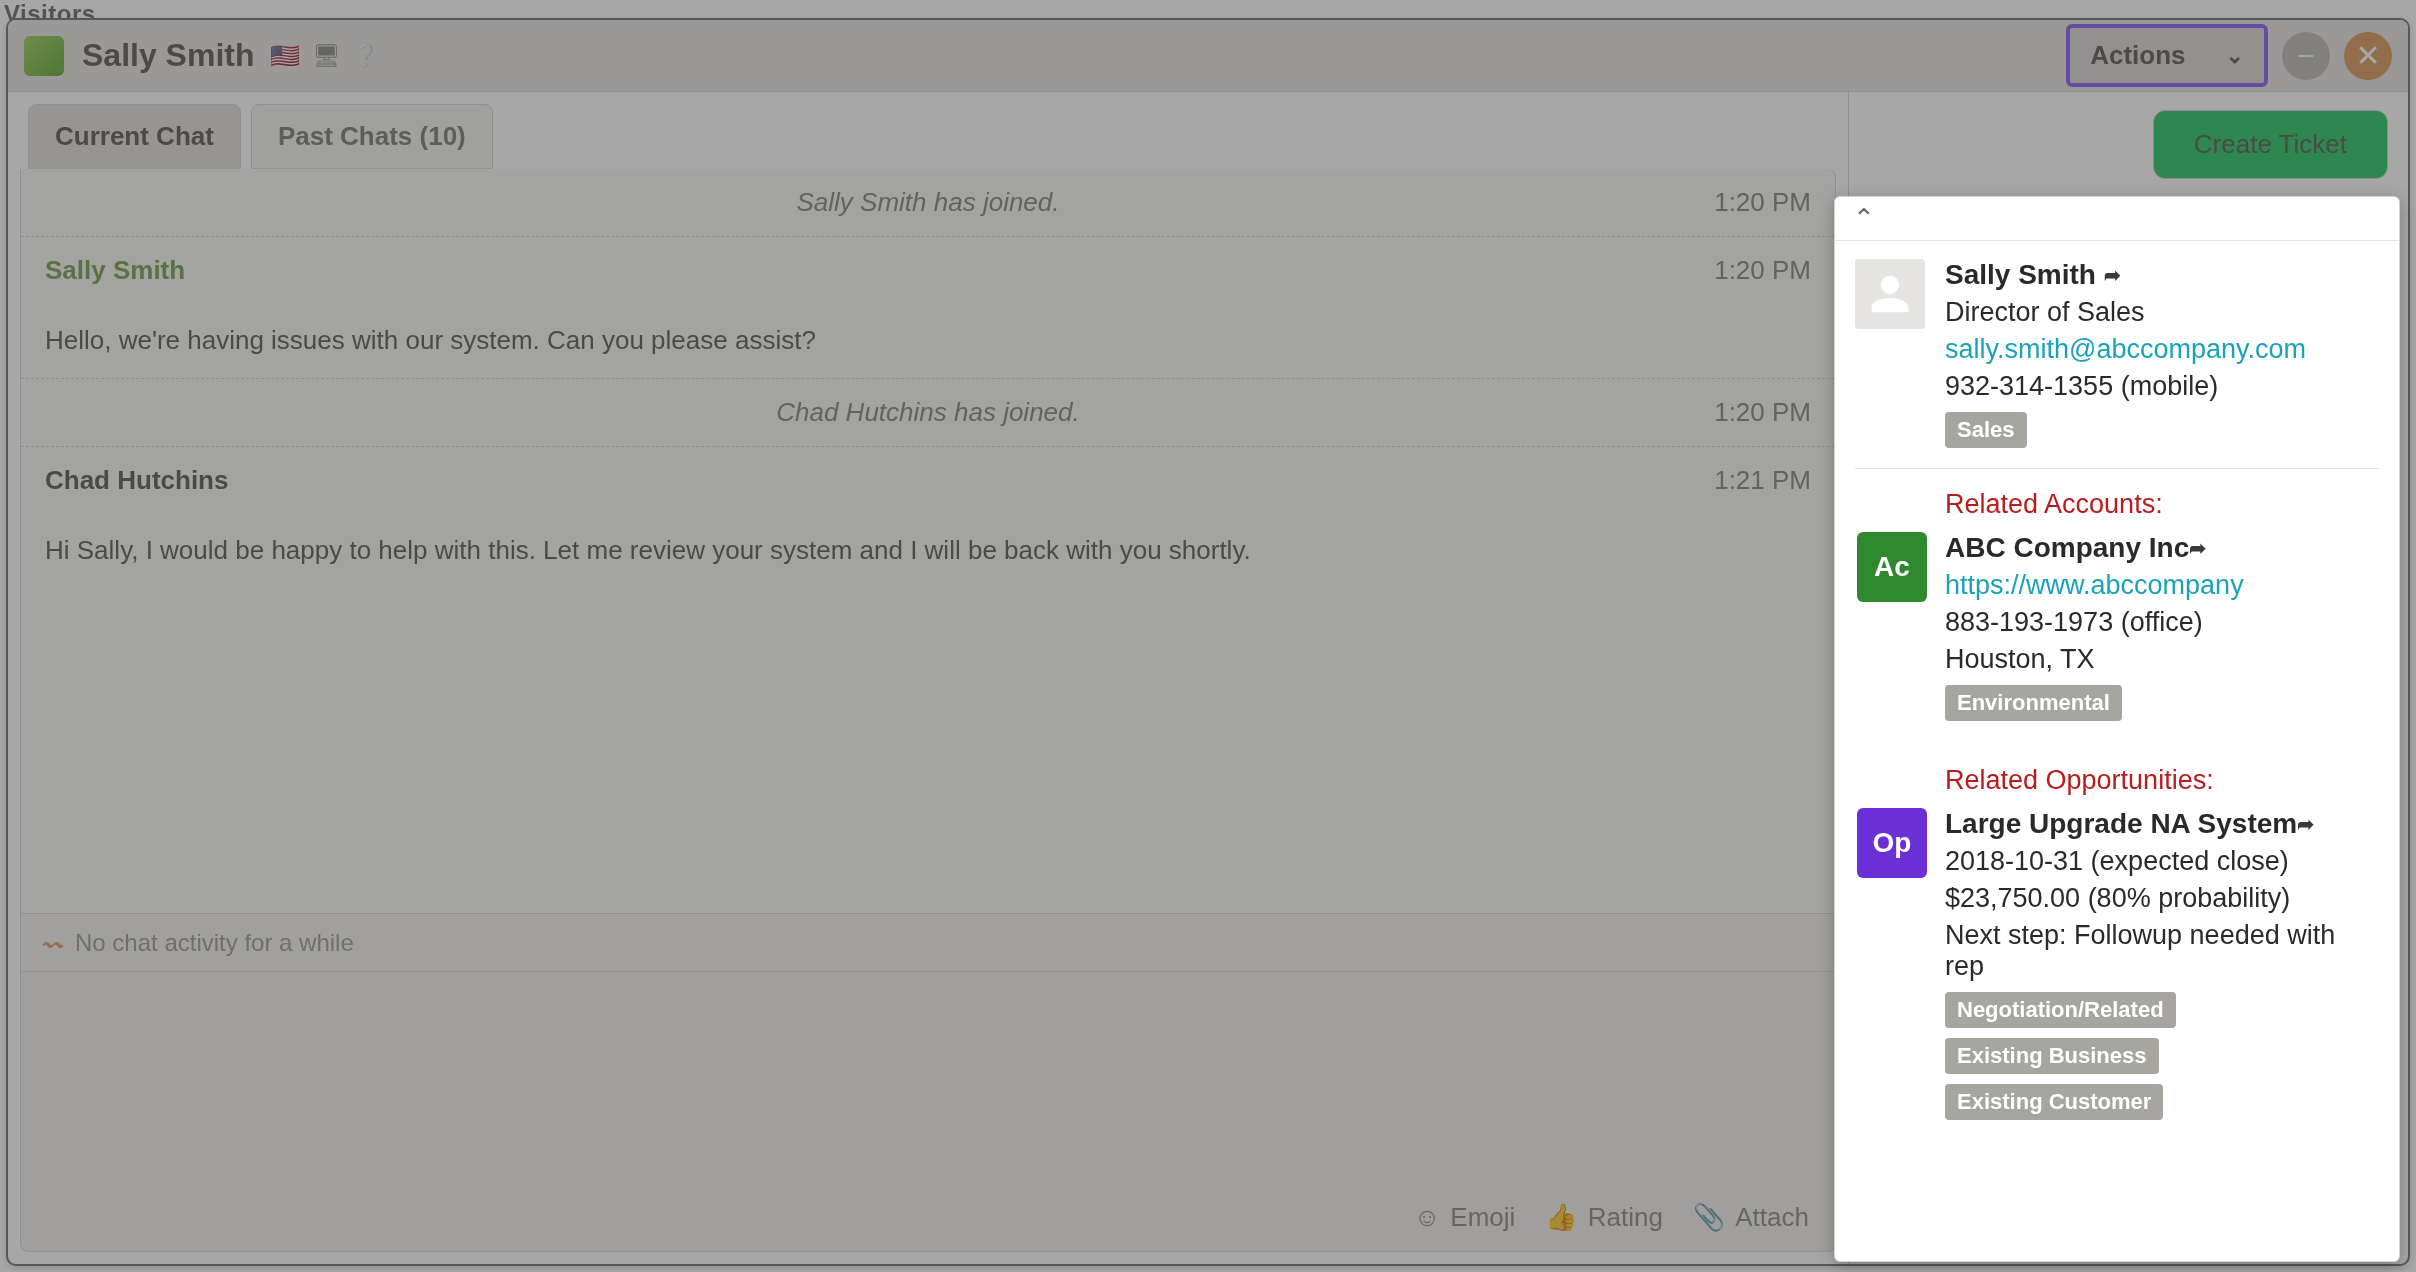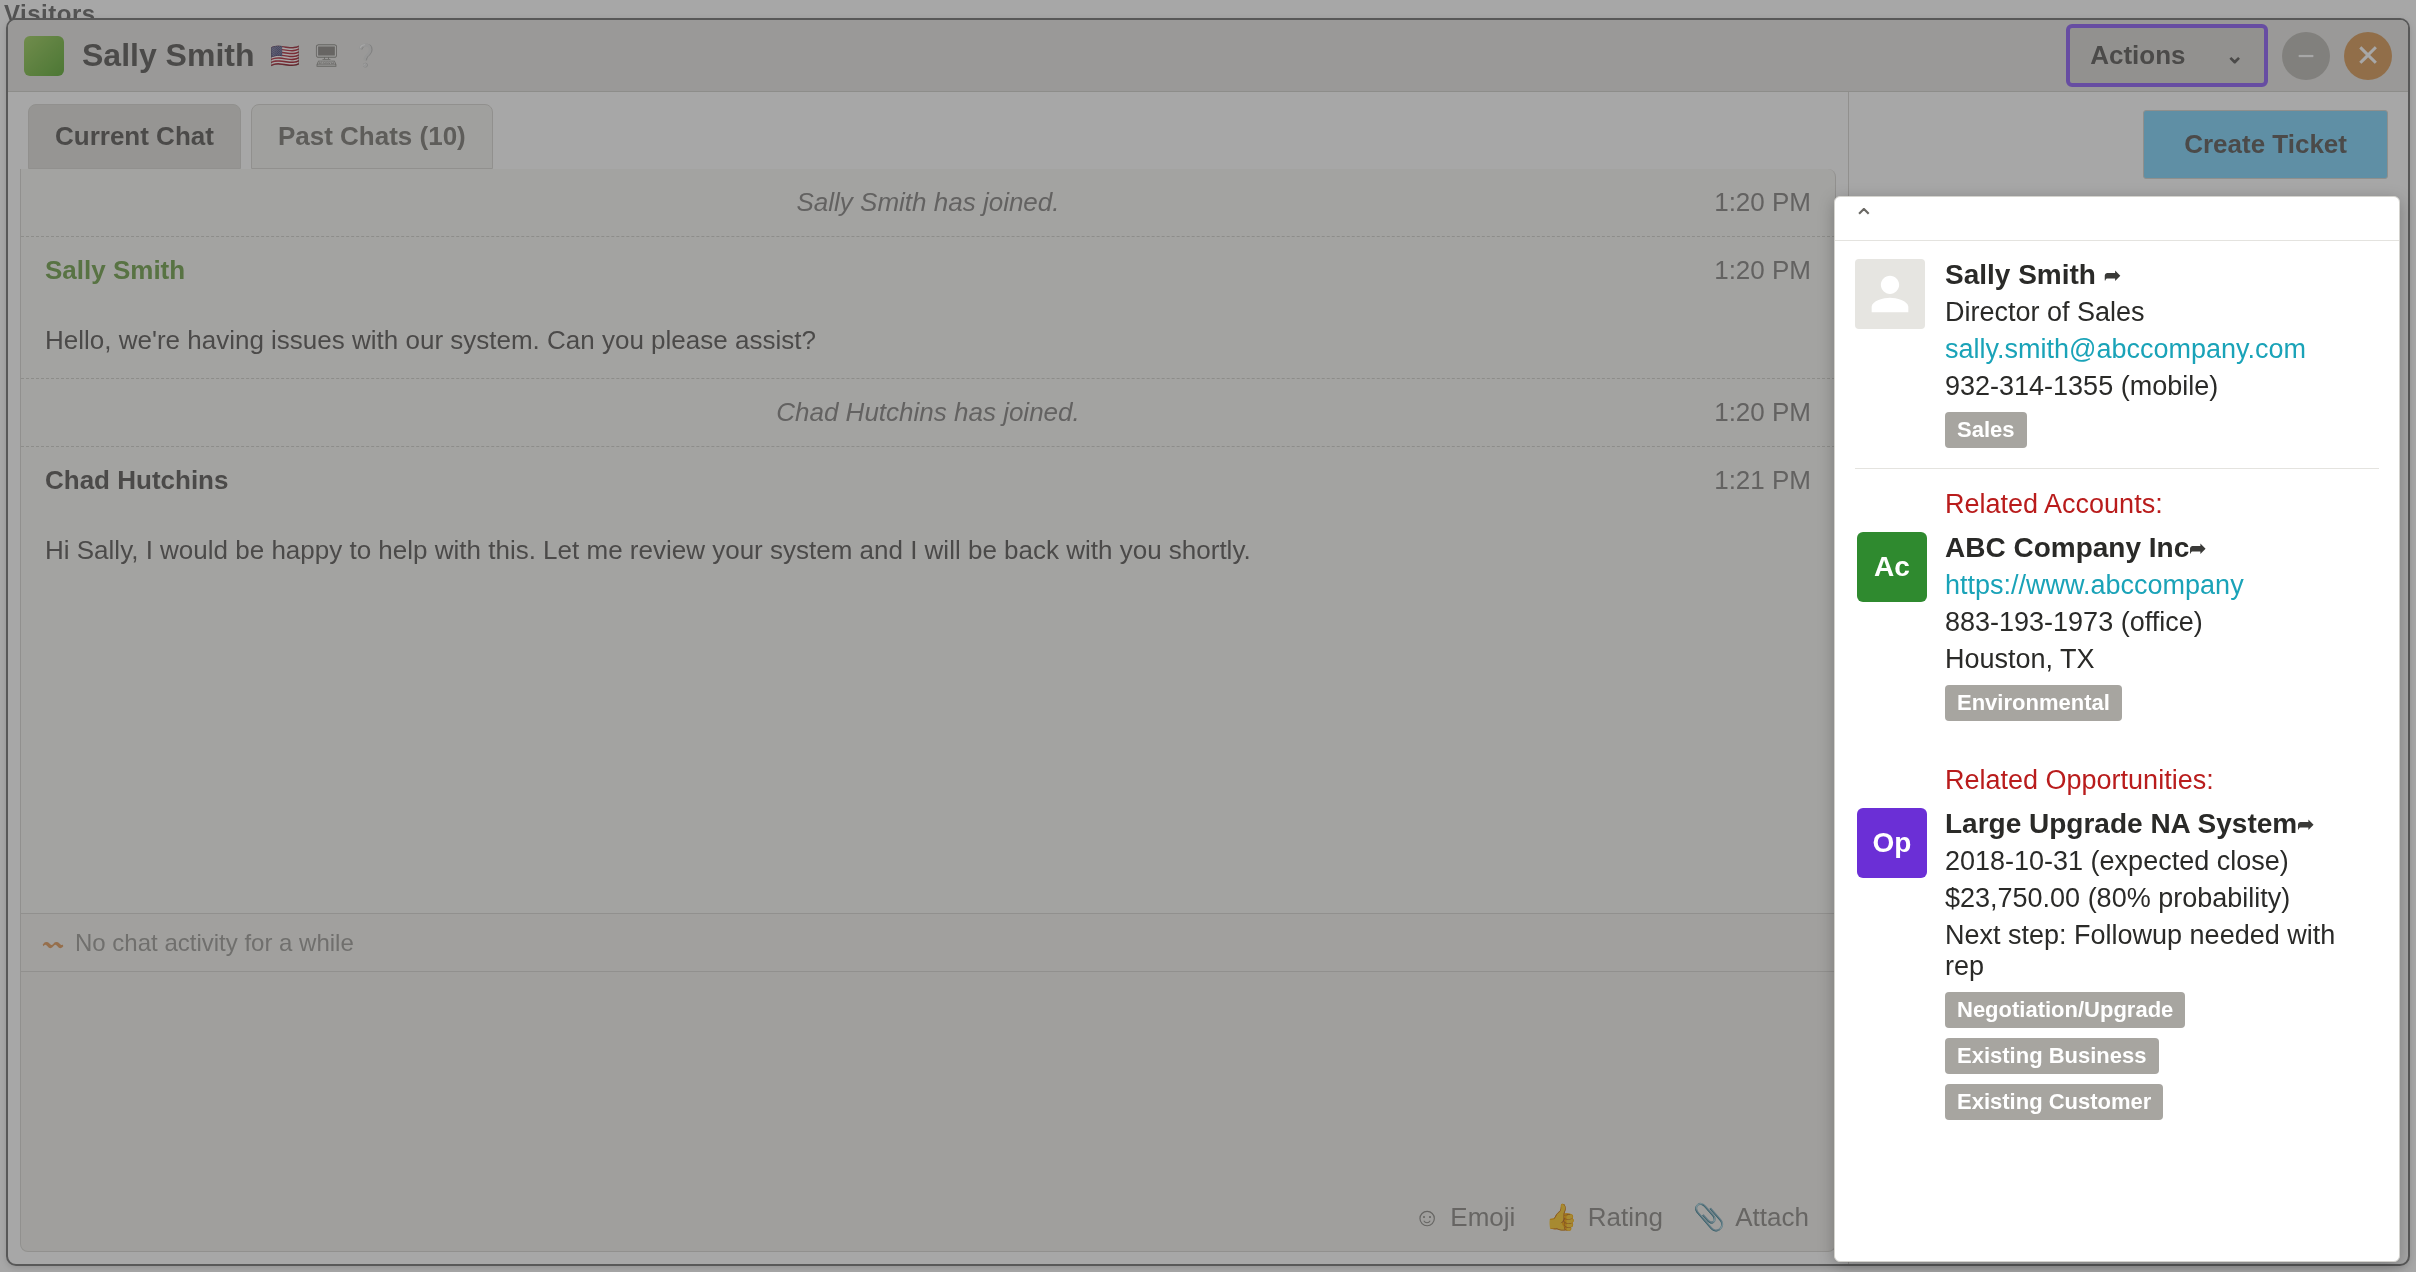--- a/index.html
+++ b/index.html
@@ -28,21 +28,21 @@
 .content { display: flex; height: calc(100% - 72px); }
 
 .chat-pane { flex: 1; display: flex; flex-direction: column; padding: 0 12px 12px 12px; min-width: 0; }
 
 .tabs-row { display: flex; gap: 4px; padding: 12px 8px 0 8px; }
 .tab { padding: 16px 26px; font-size: 26px; font-weight: 600; border: 1px solid #d7d6d1; background: #f3f2ee; color: #7a7874; border-radius: 8px 8px 0 0; cursor: pointer; }
 .tab.active { background: #e0dfda; color: #585654; }
 .tab + .tab { margin-left: 6px; }
 
 .sub-buttons { position: absolute; top: 90px; right: 20px; display: flex; gap: 18px; z-index: 3; }
-.sub-btn { padding: 18px 40px; font-size: 26px; font-weight: 700; color: #585654; background: #7dd3fc; border: 1px solid #d4d3ce; border-radius: 3px; cursor: pointer; }
+.sub-btn { padding: 18px 40px; font-size: 26px; font-weight: 400; color: #585654; background: #22c55e; border: 1px solid #d4d3ce; border-radius: 12px; cursor: pointer; }
 
 .chat-scroll { flex: 1; border: 1px solid #d7d6d1; border-top: none; border-radius: 0 8px 0 0; overflow: hidden; background: #f8f7f4; display: flex; flex-direction: column; }
 .messages { flex: 1; overflow: auto; }
 .sys-row, .msg-row { border-bottom: 1px dashed #d0cfca; padding: 18px 24px; position: relative; }
 .sys-row { text-align: center; font-style: italic; font-size: 26px; color: #838280; }
 .row-time { position: absolute; right: 24px; top: 18px; font-size: 26px; color: #838280; font-style: normal; }
 .msg-sender { font-size: 26px; font-weight: 700; margin-bottom: 10px; }
 .msg-sender.customer { color: #6fa04a; }
 .msg-sender.agent { color: #585654; }
 .msg-body { font-size: 26px; color: #585654; line-height: 1.45; margin-top: 36px; }
@@ -221,21 +221,21 @@
         <div class="entry-badge badge-op">Op</div>
         <div class="entry-info">
           <div class="entry-title">
             <span>Large Upgrade NA System</span>
             <span class="share-ico">➦</span>
           </div>
           <div class="entry-line wrap">2018-10-31 (expected close)</div>
           <div class="entry-line wrap">$23,750.00 (80% probability)</div>
           <div class="entry-line wrap">Next step: Followup needed with rep</div>
           <div>
-            <span class="tag">Negotiation/Upgrade</span><br>
+            <span class="tag">Negotiation/Related</span><br>
             <span class="tag">Existing Business</span><br>
             <span class="tag">Existing Customer</span>
           </div>
         </div>
       </div>
     </div>
 
   </div>
 </div>
 

